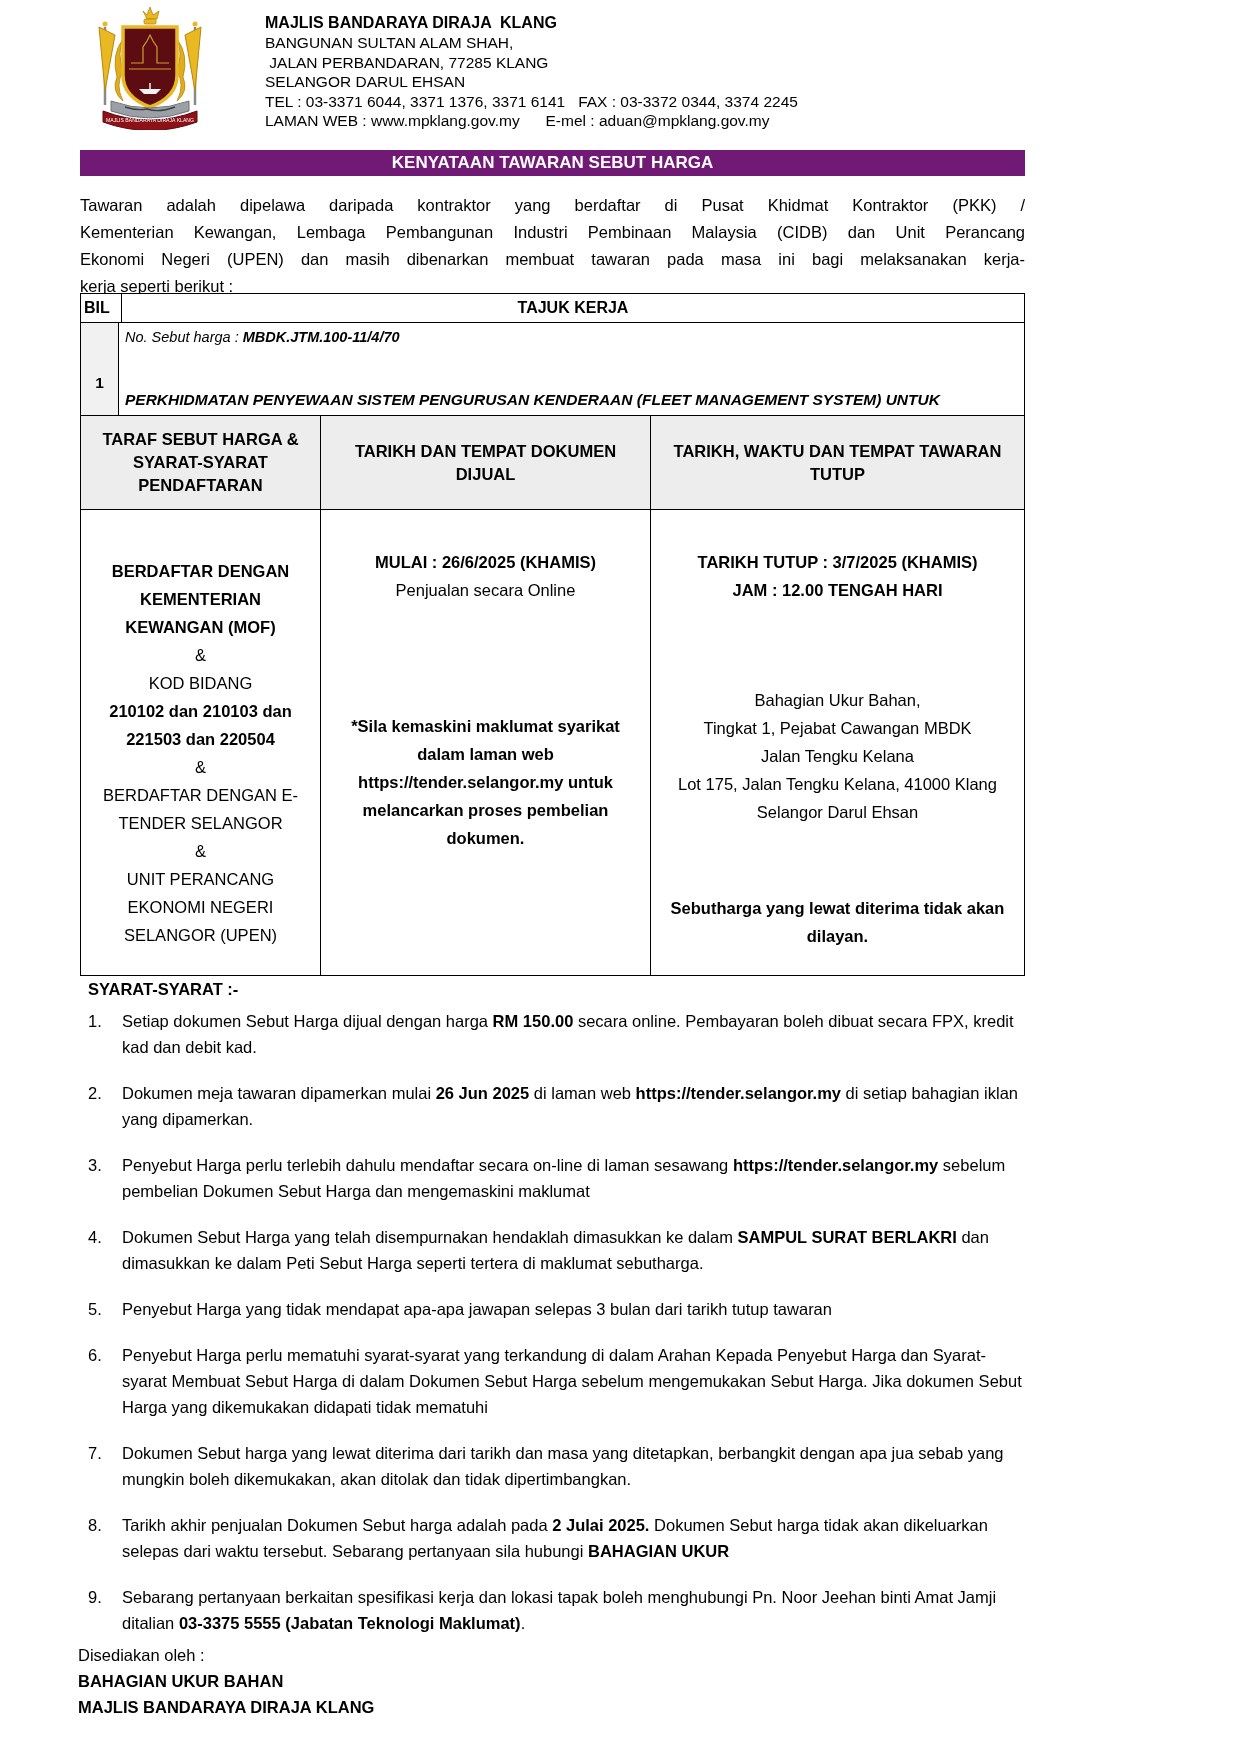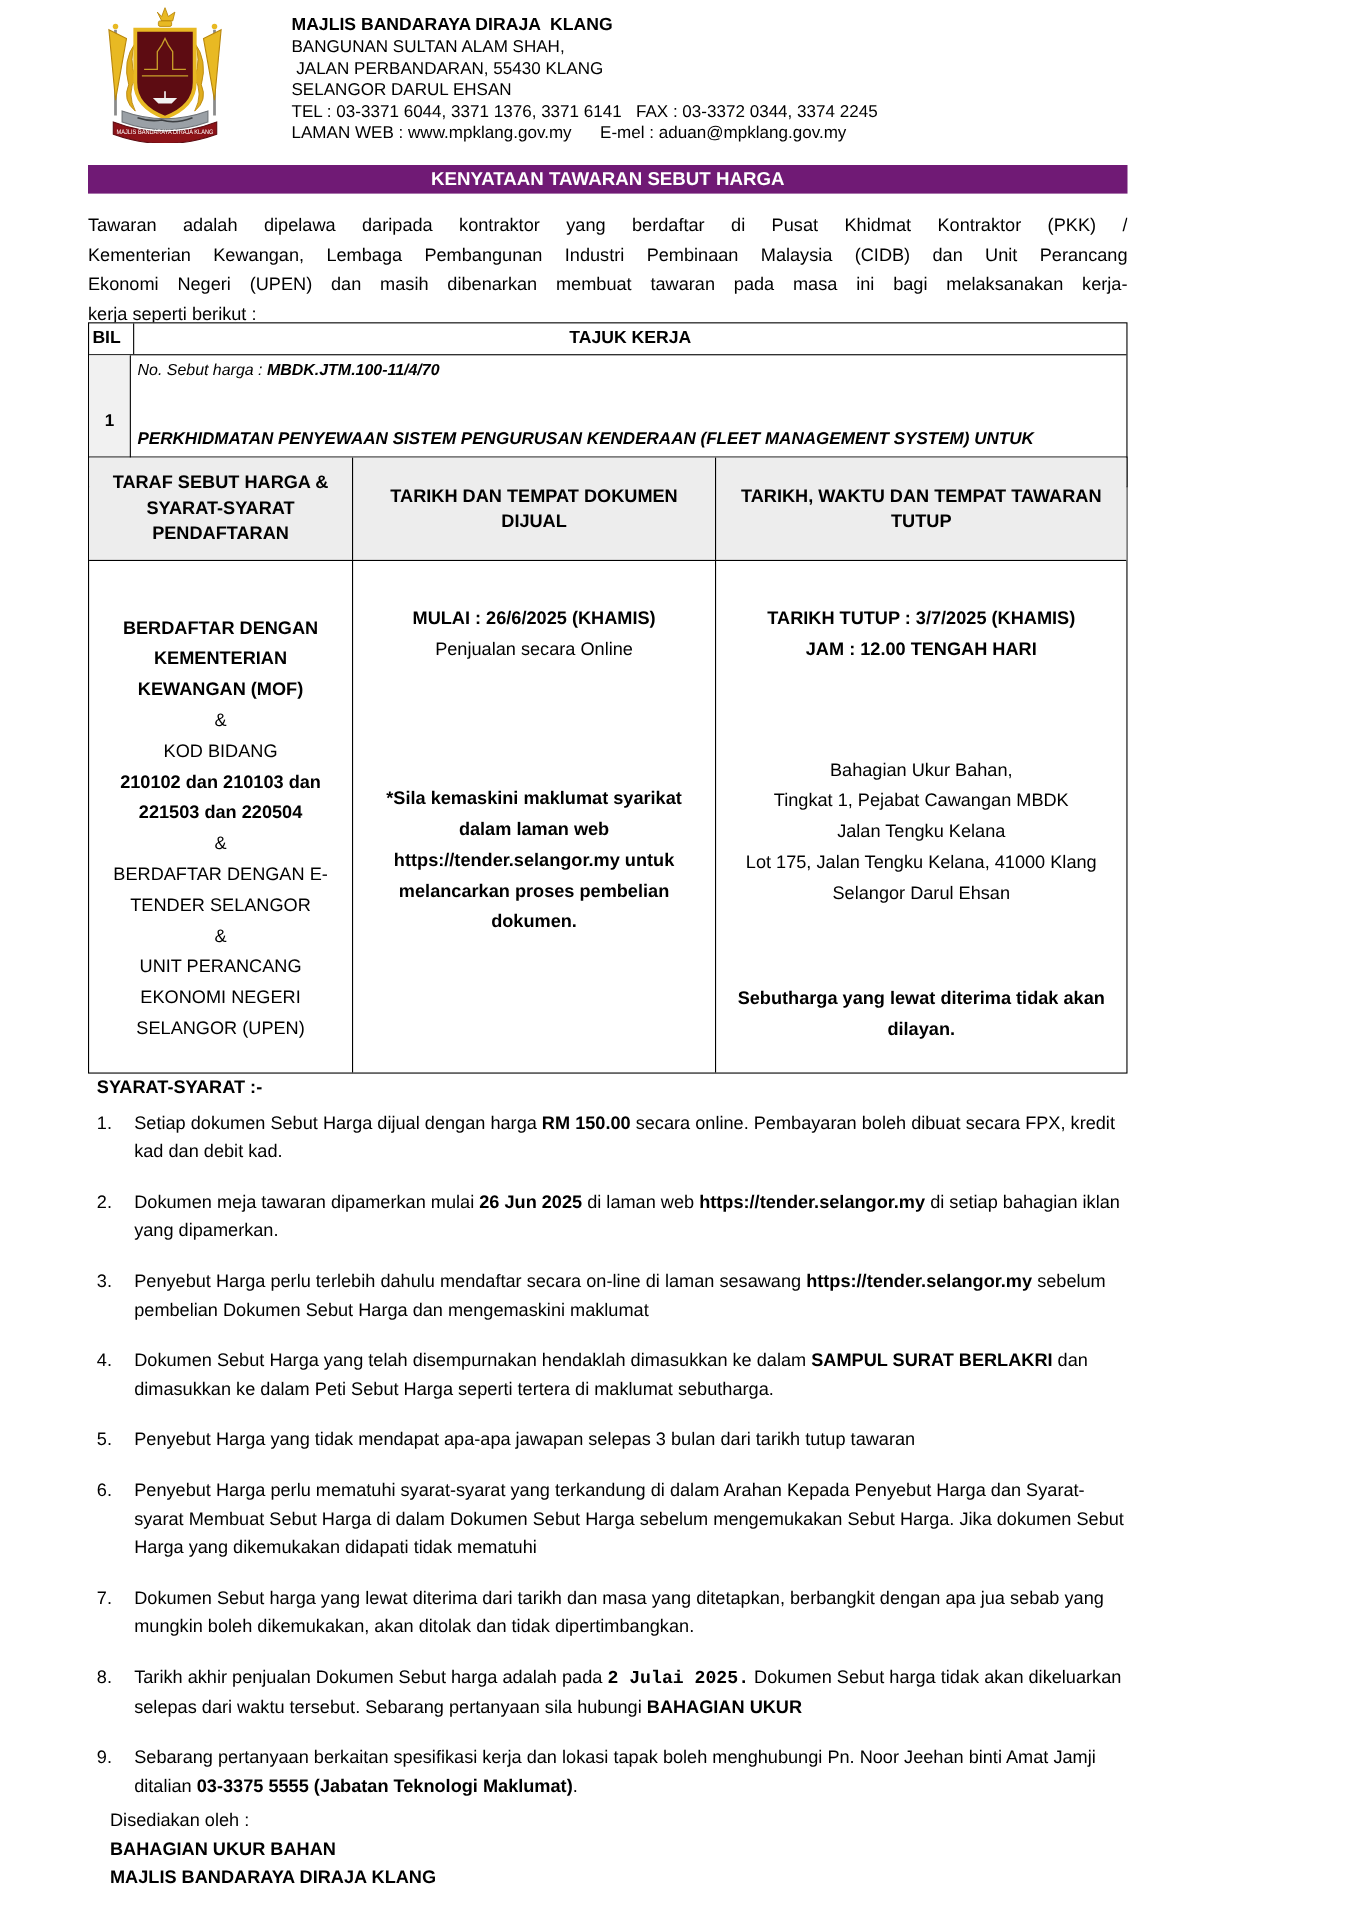--- a/index.html
+++ b/index.html
@@ -45,21 +45,21 @@
   .it-body .c1{display:flex;flex-direction:column;justify-content:center;padding:30px 8px 10px 8px;}
   .it-body .c2{padding:38px 6px 0 6px;font-weight:bold;}
   .it-body .c3{padding:38px 6px 0 6px;}
   
   .syarat{position:absolute;left:88px;top:976px;width:937px;font-size:16.5px;}
   .syarat-heading{font-weight:bold;line-height:26px;margin-bottom:6px;}
   .syarat-item{display:flex;margin-bottom:20px;}
   .syarat-num{width:34px;flex:none;line-height:26px;}
   .syarat-text{flex:1;line-height:26px;text-align:left;}
   
-  .closing{position:absolute;left:100px;top:1642px;font-size:16.5px;line-height:26px;}
+  .closing{position:absolute;left:78px;top:1642px;font-size:16.5px;line-height:26px;}
   .closing .bold{font-weight:bold;}
 </style>
 </head>
 <body>
 
 <div class="page">
 
   <svg class="logo" viewBox="0 0 130 125">
 
     <line x1="20" y1="22" x2="20" y2="100" stroke="#8a8a8a" stroke-width="2.5"></line>
@@ -87,21 +87,21 @@
     <path d="M26,96 Q65,110 104,96 L104,106 Q65,120 26,106 Z" fill="#9aa0a6" stroke="#6e7378" stroke-width="1"></path>
     <path d="M40,102 Q52,106 62,104 Q74,108 90,102" stroke="#3c3f42" stroke-width="1.4" fill="none"></path>
 
     <path d="M18,106 Q65,124 112,106 L112,117 Q65,134 18,117 Z" fill="#8c1218" stroke="#5d0c12" stroke-width="1"></path>
     <text x="65" y="117" text-anchor="middle" font-size="6" fill="#ffffff" textLength="88" lengthAdjust="spacingAndGlyphs">MAJLIS BANDARAYA DIRAJA KLANG</text>
   </svg>
 
   <div class="hdr-text">
     <div class="hdr-org">MAJLIS BANDARAYA DIRAJA  KLANG</div>
     <div class="hdr-line">BANGUNAN SULTAN ALAM SHAH,</div>
-    <div class="hdr-line"> JALAN PERBANDARAN, 55430 KLANG</div>
+    <div class="hdr-line"> JALAN PERBANDARAN, 77285 KLANG</div>
     <div class="hdr-line">SELANGOR DARUL EHSAN</div>
     <div class="hdr-line">TEL : 03-3371 6044, 3371 1376, 3371 6141   FAX : 03-3372 0344, 3374 2245</div>
     <div class="hdr-line">LAMAN WEB : www.mpklang.gov.my      E-mel : aduan@mpklang.gov.my</div>
   </div>
 
   <div class="title-bar">KENYATAAN TAWARAN SEBUT HARGA</div>
 
   <div class="intro">
     <div class="jline">Tawaran adalah dipelawa daripada kontraktor yang berdaftar di Pusat Khidmat Kontraktor (PKK) /</div>
     <div class="jline">Kementerian Kewangan, Lembaga Pembangunan Industri Pembinaan Malaysia (CIDB) dan Unit Perancang</div>
@@ -187,21 +187,21 @@
         <div class="syarat-item">
           <div class="syarat-num">6.</div>
           <div class="syarat-text"><span>Penyebut Harga perlu mematuhi syarat-syarat yang terkandung di dalam Arahan Kepada Penyebut Harga dan Syarat-syarat Membuat Sebut Harga di dalam Dokumen Sebut Harga sebelum mengemukakan Sebut Harga. Jika dokumen Sebut Harga yang dikemukakan didapati tidak mematuhi</span></div>
         </div>
         <div class="syarat-item">
           <div class="syarat-num">7.</div>
           <div class="syarat-text"><span>Dokumen Sebut harga yang lewat diterima dari tarikh dan masa yang ditetapkan, berbangkit dengan apa jua sebab yang mungkin boleh dikemukakan, akan ditolak dan tidak dipertimbangkan.</span></div>
         </div>
         <div class="syarat-item">
           <div class="syarat-num">8.</div>
-          <div class="syarat-text"><span>Tarikh akhir penjualan Dokumen Sebut harga adalah pada </span><span style="font-weight: bold; font-family: Liberation Mono, monospace;">2 Julai 2025.</span><span> Dokumen Sebut harga tidak akan dikeluarkan selepas dari waktu tersebut. Sebarang pertanyaan sila hubungi </span><span style="font-weight: bold;">BAHAGIAN UKUR</span></div>
+          <div class="syarat-text"><span>Tarikh akhir penjualan Dokumen Sebut harga adalah pada </span><span style="font-weight: bold;">2 Julai 2025.</span><span> Dokumen Sebut harga tidak akan dikeluarkan selepas dari waktu tersebut. Sebarang pertanyaan sila hubungi </span><span style="font-weight: bold;">BAHAGIAN UKUR</span></div>
         </div>
         <div class="syarat-item">
           <div class="syarat-num">9.</div>
           <div class="syarat-text"><span>Sebarang pertanyaan berkaitan spesifikasi kerja dan lokasi tapak boleh menghubungi Pn. Noor Jeehan binti Amat Jamji ditalian </span><span style="font-weight: bold;">03-3375 5555 (Jabatan Teknologi Maklumat)</span><span>.</span></div>
         </div>
       </div>
   </div>
 
   <div class="closing">
     <div>Disediakan oleh :</div>

